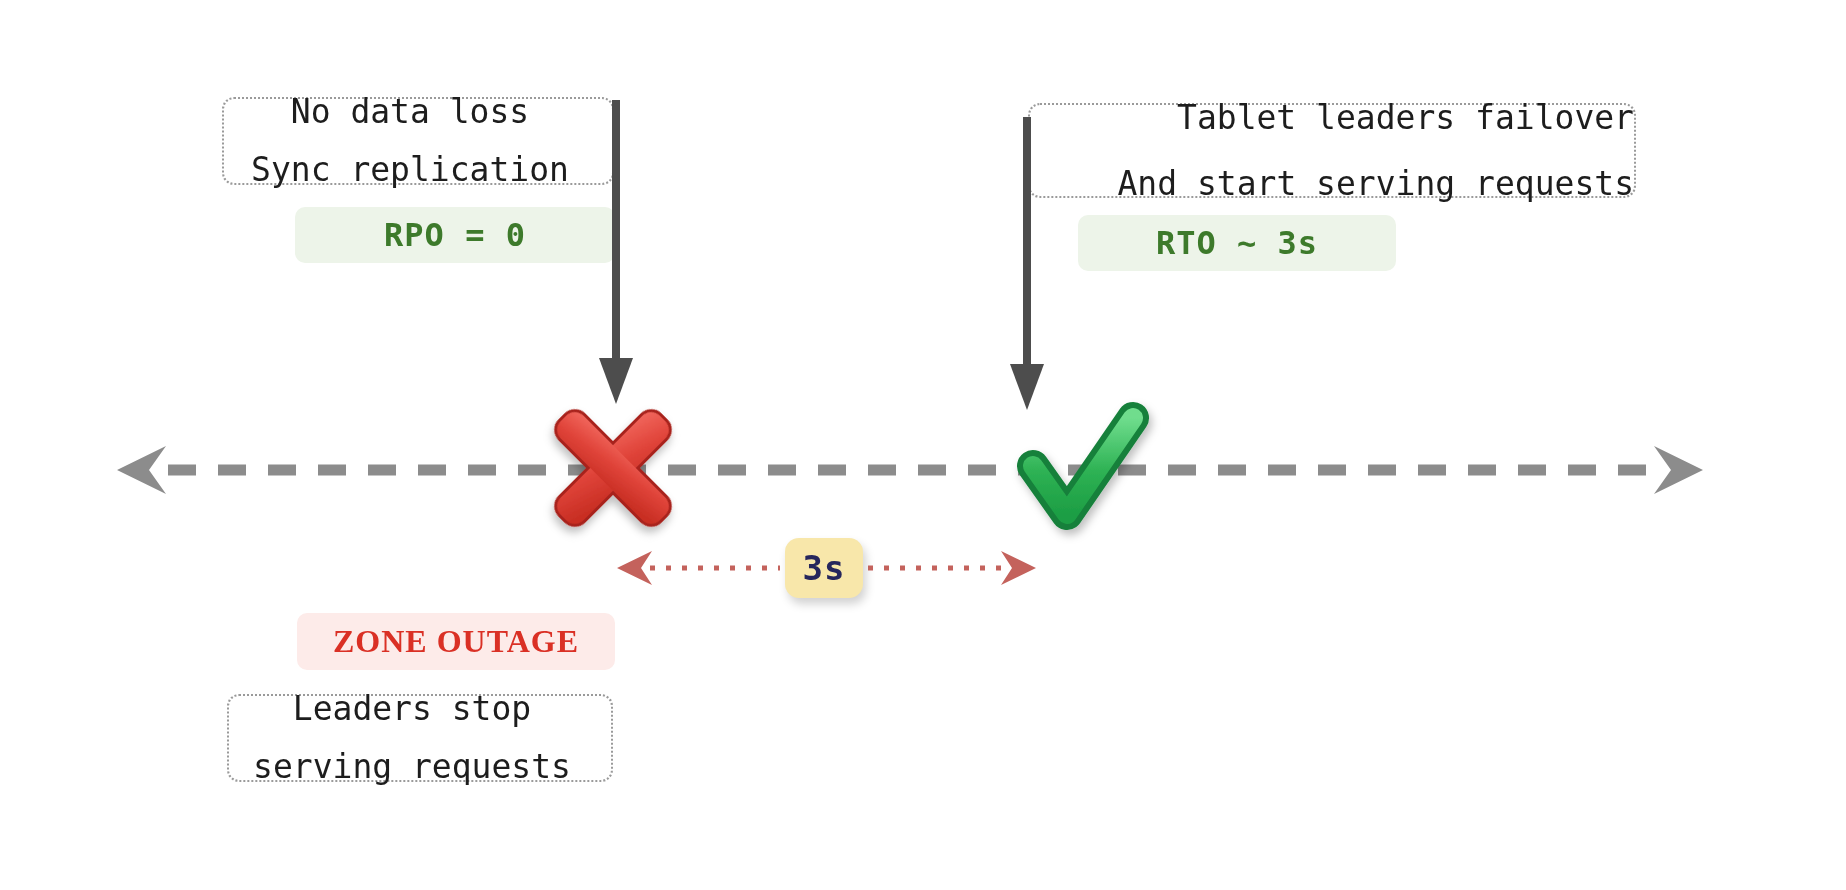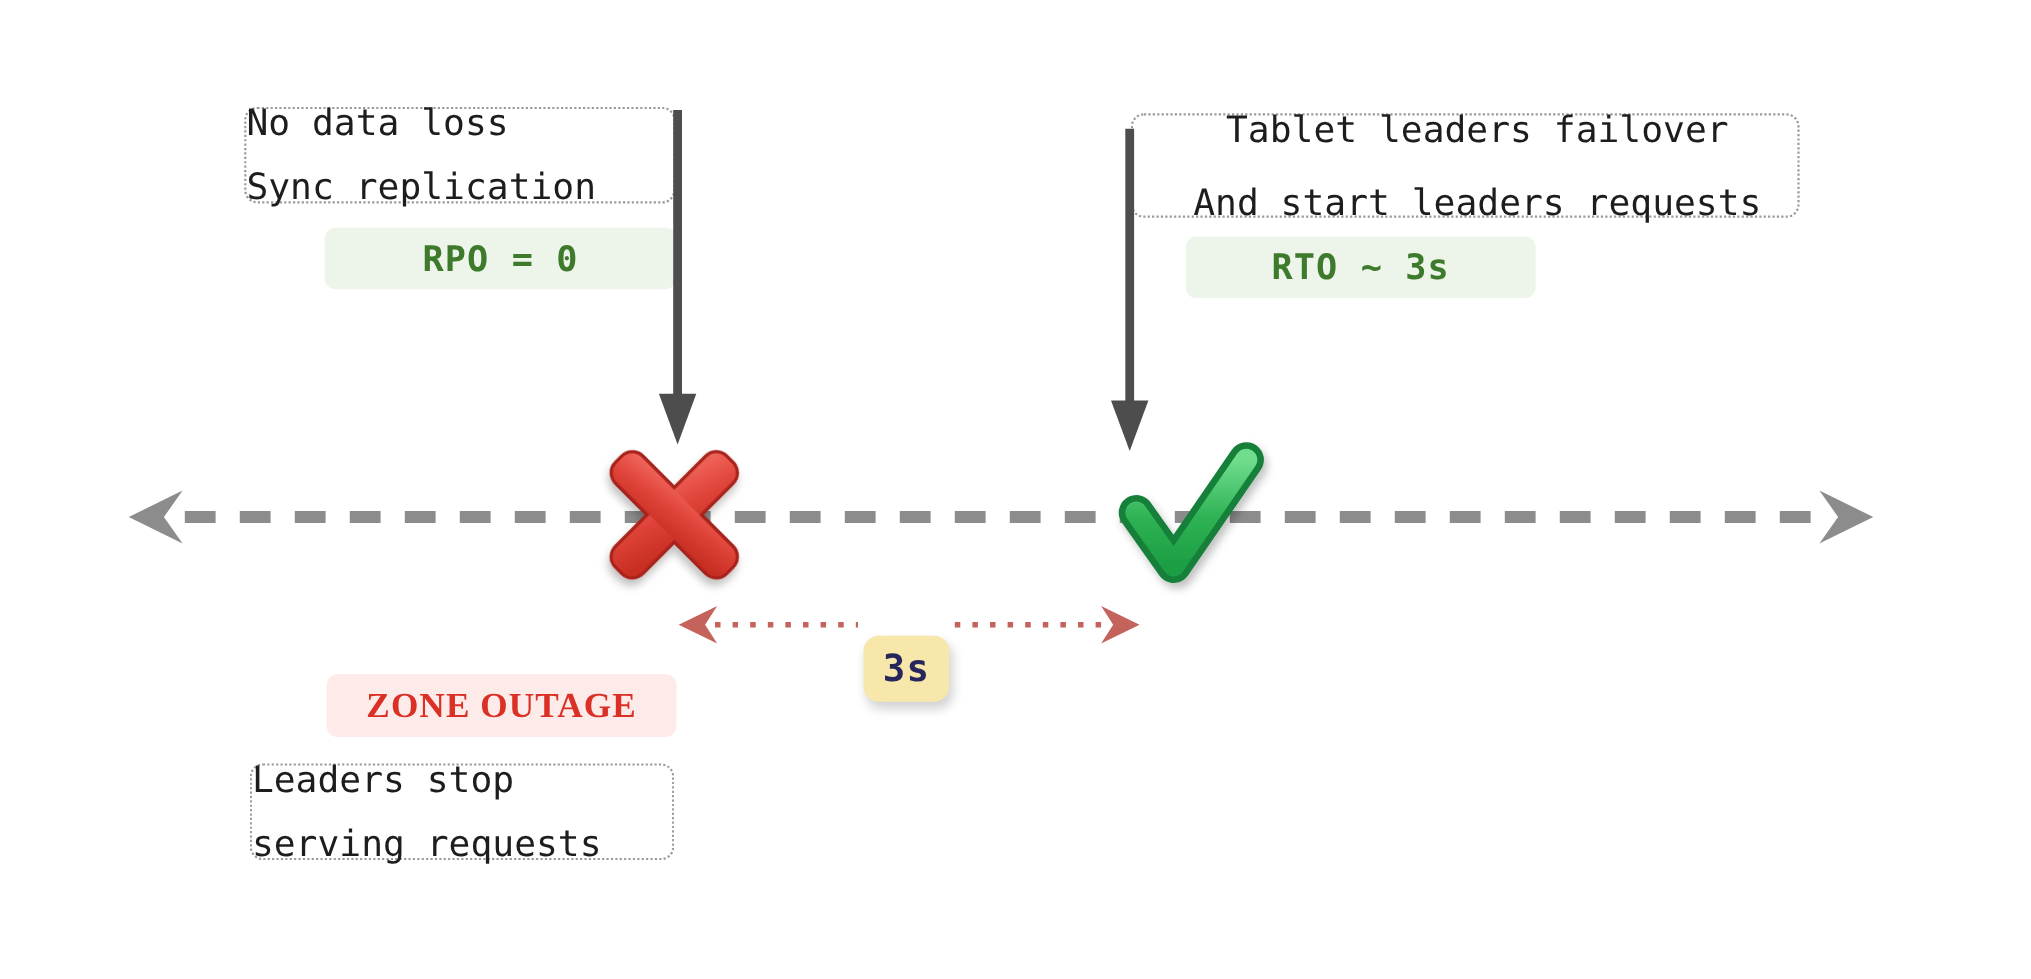--- a/index.html
+++ b/index.html
@@ -12,51 +12,51 @@
   *{margin:0;padding:0;box-sizing:border-box;}
   html,body{background:var(--page-bg,#fff);}
   body{font-family:"DejaVu Sans Mono","Liberation Mono",monospace;}
   .canvas{position:relative;width:1846px;height:890px;background:var(--page-bg,#fff);overflow:hidden;}
 
   .note-box{
     position:absolute;display:flex;flex-direction:column;justify-content:center;
     border:2px dotted var(--note-border,#9a9a9a);border-radius:12px;background:#fff;
     font-size:33px;line-height:42px;color:var(--note-text,#1d1d1d);
   }
-  .note-box.align-right{text-align:left;padding-right:16px;gap:16px;}
-  .note-box.align-left{text-align:center;padding-left:22px;gap:24px;}
+  .note-box.align-right{text-align:center;padding-right:16px;gap:16px;}
+  .note-box.align-left{text-align:right;padding-left:22px;gap:24px;}
 
   .badge{
     position:absolute;display:flex;align-items:center;justify-content:center;
     border-radius:10px;font-weight:bold;font-size:32px;letter-spacing:1px;
   }
   .badge.metric{background:var(--metric-badge-bg,#edf4e9);color:var(--metric-badge-text,#3d7a2b);}
   .badge.event{background:var(--event-badge-bg,#fdebe9);color:var(--event-badge-text,#da3025);font-family:Liberation Serif, serif;}
   .badge.duration{
     background:var(--duration-badge-bg,#f8e7aa);color:var(--duration-badge-text,#26265c);
-    border-radius:14px;font-size:34px;box-shadow:3px 6px 10px rgba(0,0,0,0.18);margin-top:40px;
+    border-radius:14px;font-size:34px;box-shadow:3px 6px 10px rgba(0,0,0,0.18);
   }
 
   .svg-layer{position:absolute;left:0;top:0;pointer-events:none;}
 </style>
 </head>
 <body>
 
 <div class="canvas">
 
   <div class="note-box align-right" style="left:222px;top:97px;width:392px;height:88px;">
     <div>No data loss</div>
     <div>Sync replication</div>
   </div>
 
   <div class="badge metric" style="left:295px;top:207px;width:320px;height:56px;">RPO = 0</div>
 
   <div class="note-box align-left" style="left:1028px;top:103px;width:608px;height:95px;">
     <div>Tablet leaders failover</div>
-    <div>And start leaders requests</div>
+    <div>And start serving requests</div>
   </div>
 
   <div class="badge metric" style="left:1038px;top:215px;width:318px;height:56px;margin-left:40px;">RTO ~ 3s</div>
 
   <div class="badge duration" style="left:785px;top:538px;width:78px;height:60px;">3s</div>
 
   <div class="badge event" style="left:297px;top:613px;width:318px;height:57px;">ZONE OUTAGE</div>
 
   <div class="note-box align-right" style="left:227px;top:694px;width:386px;height:88px;">
     <div>Leaders stop</div>

